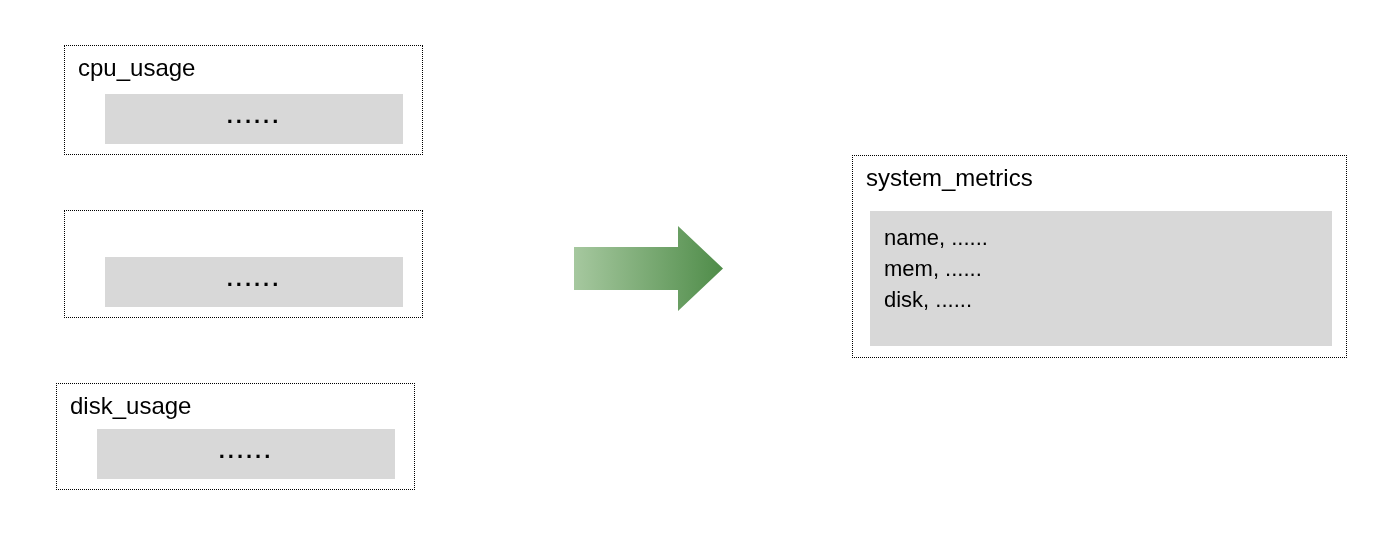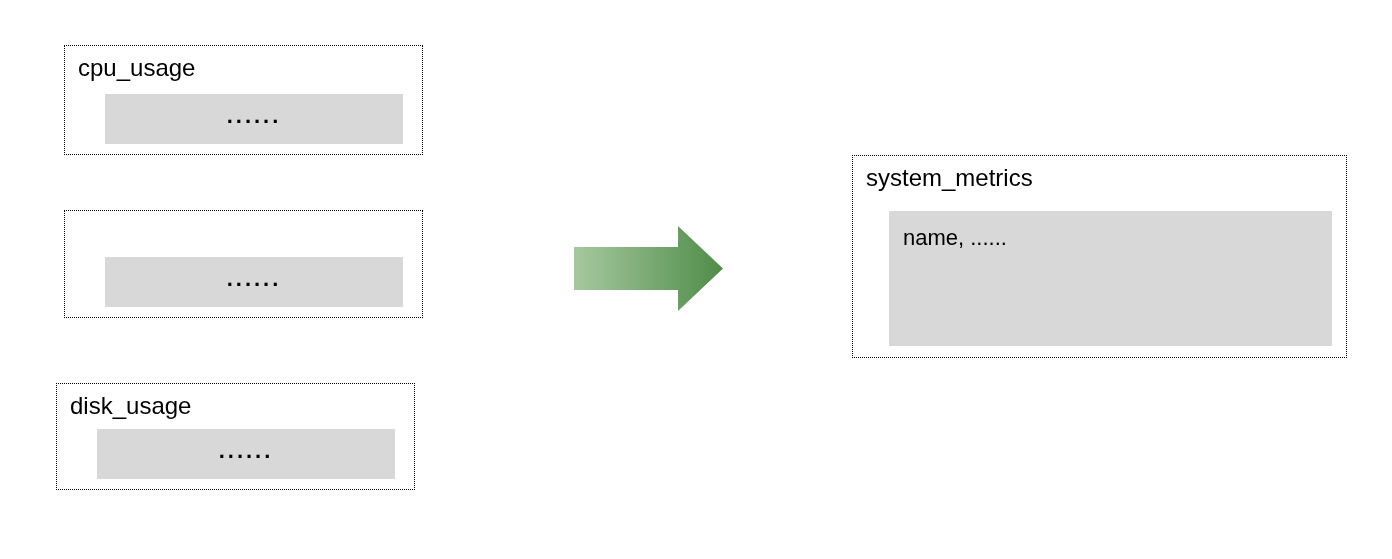--- a/index.html
+++ b/index.html
@@ -55,21 +55,21 @@
   .arrow-wrap {
     position: absolute;
     left: 574px;
     top: 226px;
     width: 149px;
     height: 85px;
   }
   .target-box { left: 852px; top: 155px; width: 495px; height: 203px; text-decoration: underline; }
   .target-panel {
     position: absolute;
-    left: 36px;
+    left: 17px;
     right: 14px;
     top: 55px;
     height: 135px;
     background: #d8d8d8;
     box-sizing: border-box;
     padding: 11px 0 0 14px;
   }
   .field-line {
     font-size: 22px;
     line-height: 31px;
@@ -111,16 +111,18 @@
         </linearGradient>
       </defs>
       <polygon points="0,21 104,21 104,0 149,42.5 104,85 104,64 0,64" fill="url(#arrowGrad)"></polygon>
     </svg>
   </div>
 
   <div class="dotted-box target-box">
     <div class="box-title">system_metrics</div>
     <div class="target-panel">
       <div class="field-line">name, ......</div>
+      <div class="field-line">mem, ......</div>
+      <div class="field-line">disk, ......</div>
     </div>
   </div>
 
 </div>
 
 </body></html>

